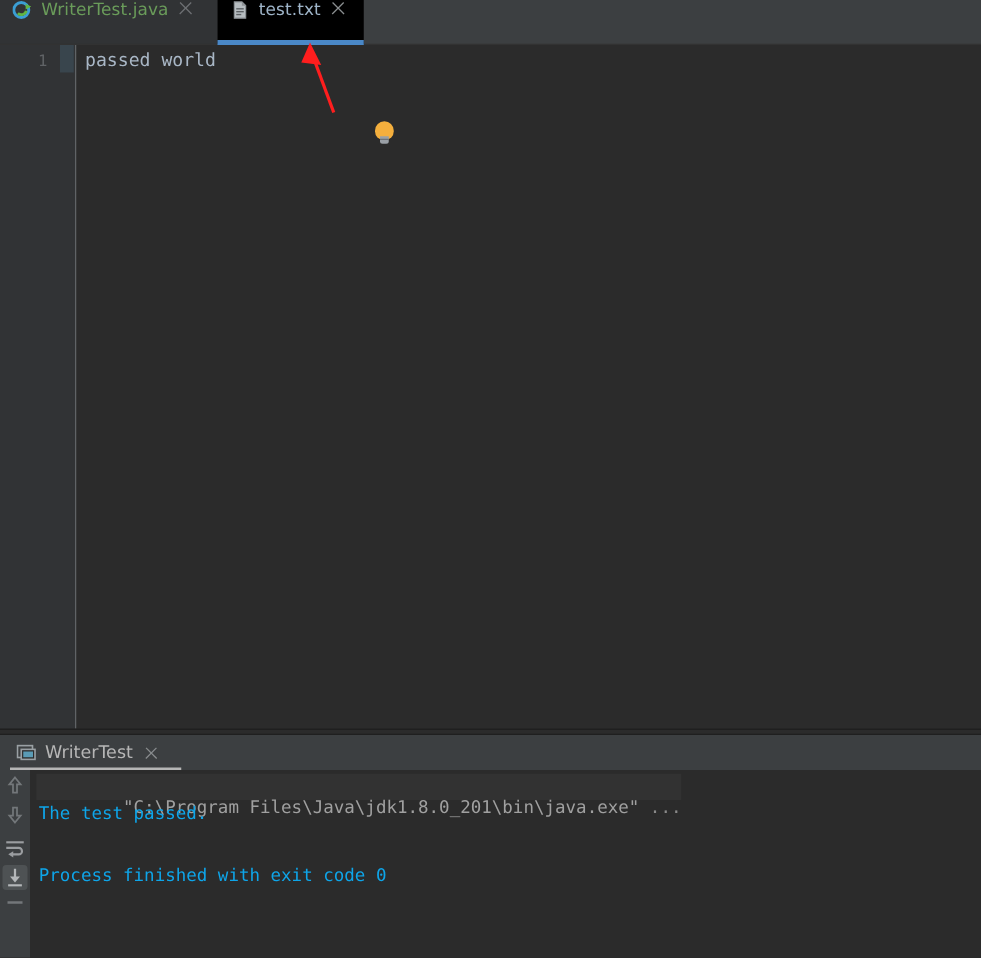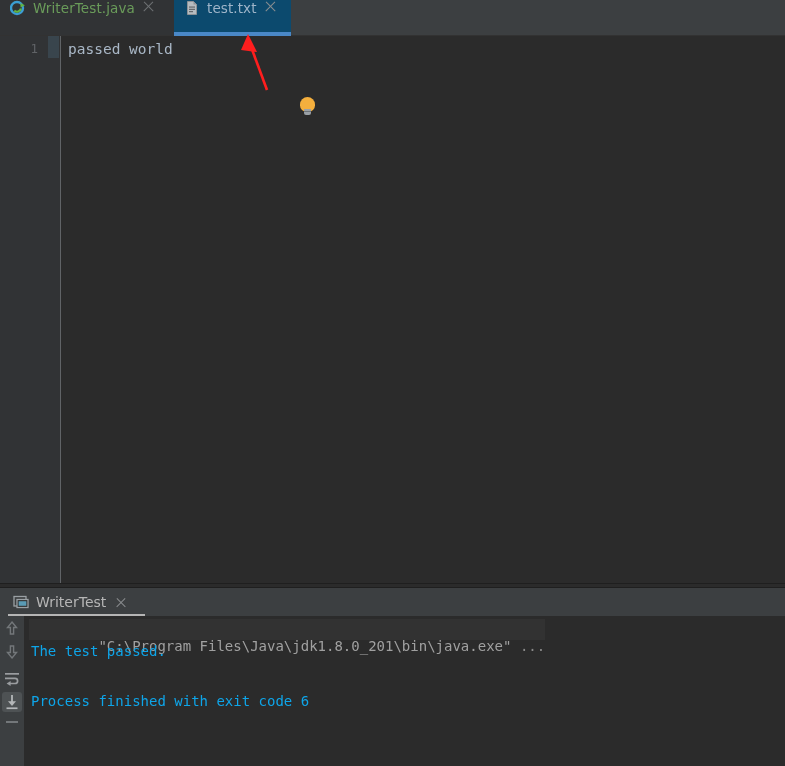--- a/index.html
+++ b/index.html
@@ -48,21 +48,21 @@
     cursor: default;
   }
   .tab-inactive {
     left: 0;
     width: 174px;
     background: #313335;
   }
   .tab-active {
     left: 174px;
     width: 117px;
-    background: #0c4a6e;
+    background: #000000;
   }
   .tab-active-underline {
     position: absolute;
     left: 174px;
     top: 32px;
     width: 117px;
     height: 4px;
     background: #4a88c7;
   }
   .tab-icon {
@@ -427,17 +427,17 @@
         </svg>
       </div>
     </div>
 
     <div class="console-body">
       <div class="console-line-hl">
         <span>"C:\Program Files\Java\jdk1.8.0_201\bin\java.exe" </span><span class="console-line-dots">...</span>
       </div>
       <div class="console-line" style="top:26px">The test passed.</div>
       <div class="console-line" style="top:44px"></div>
-      <div class="console-line" style="top:76px">Process finished with exit code 6</div>
+      <div class="console-line" style="top:76px">Process finished with exit code 0</div>
     </div>
   </div>
 
 </div>
 
 </body></html>

